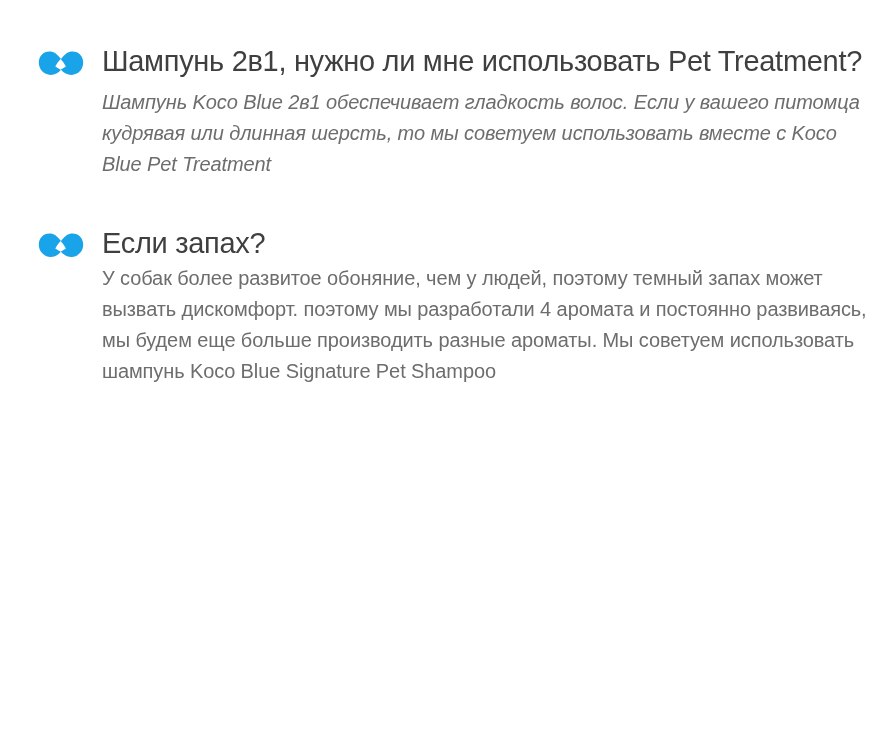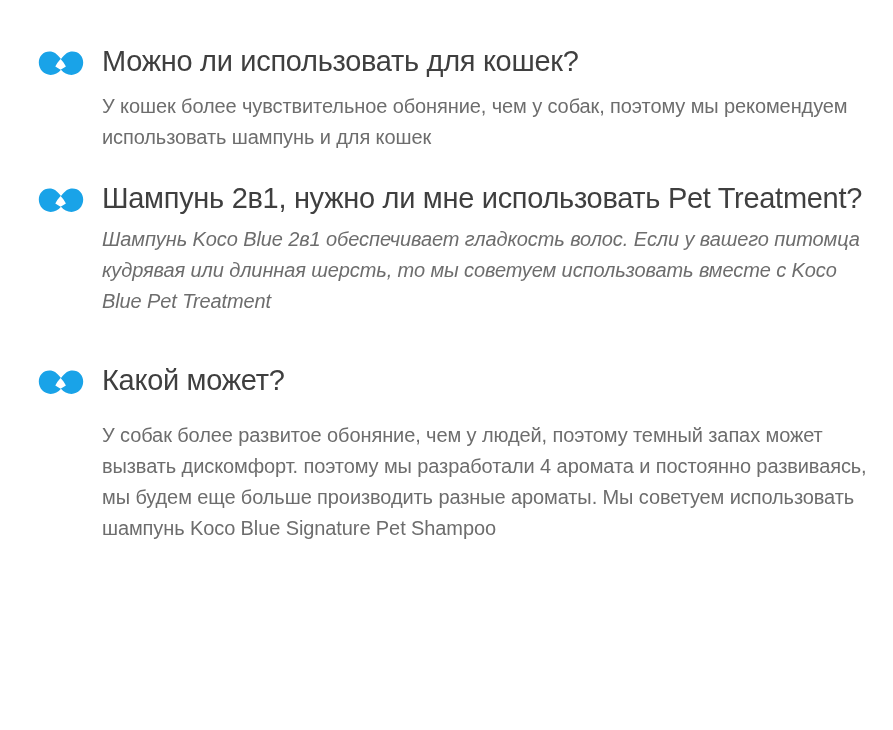--- a/index.html
+++ b/index.html
@@ -72,41 +72,29 @@
     max-width: 800px;
   }
 
   .item-2 .answer {
     margin-top: 6px;
     max-width: 830px;
     font-style: italic;
   }
 
   .item-3 .answer {
-    margin-top: 20px;
+    margin-top: 0;
     max-width: 790px;
   }
 </style>
 </head>
 <body>
 
 <div class="faq-page">
 
-  <div class="faq-item item-1">
-    <span class="bullet-icon">
-      <svg viewBox="0 0 46 30" xmlns="http://www.w3.org/2000/svg">
-        <path d="M11.5 1.5C5.2 1.5 0.8 6.2 0.8 12.6c0 6.8 5.2 12.3 11.8 12.3 4.4 0 7.6-2.0 10.4-5.2 2.9 3.3 6.1 5.2 10.5 5.2 6.6 0 11.7-5.5 11.7-12.3 0-6.4-4.4-11.1-10.7-11.1-4.4 0-7.6 2.4-11.5 7.6C19.1 3.9 15.9 1.5 11.5 1.5z" fill="#19A3E8"></path>
-        <path d="M22.6 9.1c2.4 2.6 4.1 5.2 5.3 7.4-2.0 1.4-3.7 2.5-5.3 3.2-1.6-0.7-3.3-1.8-5.3-3.2 1.2-2.2 2.9-4.8 5.3-7.4z" fill="#ffffff"></path>
-      </svg>
-    </span>
-    <div class="q-row">
-      <h2 class="question">Можно ли использовать для кошек?</h2>
-    </div>
-    <p class="answer">У кошек более чувствительное обоняние, чем у собак, поэтому мы рекомендуем использовать шампунь и для кошек</p>
-  </div>
 
   <div class="faq-item item-2 gap-large">
     <span class="bullet-icon">
       <svg viewBox="0 0 46 30" xmlns="http://www.w3.org/2000/svg">
         <path d="M11.5 1.5C5.2 1.5 0.8 6.2 0.8 12.6c0 6.8 5.2 12.3 11.8 12.3 4.4 0 7.6-2.0 10.4-5.2 2.9 3.3 6.1 5.2 10.5 5.2 6.6 0 11.7-5.5 11.7-12.3 0-6.4-4.4-11.1-10.7-11.1-4.4 0-7.6 2.4-11.5 7.6C19.1 3.9 15.9 1.5 11.5 1.5z" fill="#19A3E8"></path>
         <path d="M22.6 9.1c2.4 2.6 4.1 5.2 5.3 7.4-2.0 1.4-3.7 2.5-5.3 3.2-1.6-0.7-3.3-1.8-5.3-3.2 1.2-2.2 2.9-4.8 5.3-7.4z" fill="#ffffff"></path>
       </svg>
     </span>
     <div class="q-row">
       <h2 class="question">Шампунь 2в1, нужно ли мне использовать Pet Treatment?</h2>
@@ -115,18 +103,18 @@
   </div>
 
   <div class="faq-item item-3">
     <span class="bullet-icon">
       <svg viewBox="0 0 46 30" xmlns="http://www.w3.org/2000/svg">
         <path d="M11.5 1.5C5.2 1.5 0.8 6.2 0.8 12.6c0 6.8 5.2 12.3 11.8 12.3 4.4 0 7.6-2.0 10.4-5.2 2.9 3.3 6.1 5.2 10.5 5.2 6.6 0 11.7-5.5 11.7-12.3 0-6.4-4.4-11.1-10.7-11.1-4.4 0-7.6 2.4-11.5 7.6C19.1 3.9 15.9 1.5 11.5 1.5z" fill="#19A3E8"></path>
         <path d="M22.6 9.1c2.4 2.6 4.1 5.2 5.3 7.4-2.0 1.4-3.7 2.5-5.3 3.2-1.6-0.7-3.3-1.8-5.3-3.2 1.2-2.2 2.9-4.8 5.3-7.4z" fill="#ffffff"></path>
       </svg>
     </span>
     <div class="q-row">
-      <h2 class="question">Какой может?</h2>
+      <h2 class="question">Если запах?</h2>
     </div>
     <p class="answer">У собак более развитое обоняние, чем у людей, поэтому темный запах может вызвать дискомфорт. поэтому мы разработали 4 аромата и постоянно развиваясь, мы будем еще больше производить разные ароматы. Мы советуем использовать шампунь Koco Blue Signature Pet Shampoo</p>
   </div>
 
 </div>
 
 </body></html>

